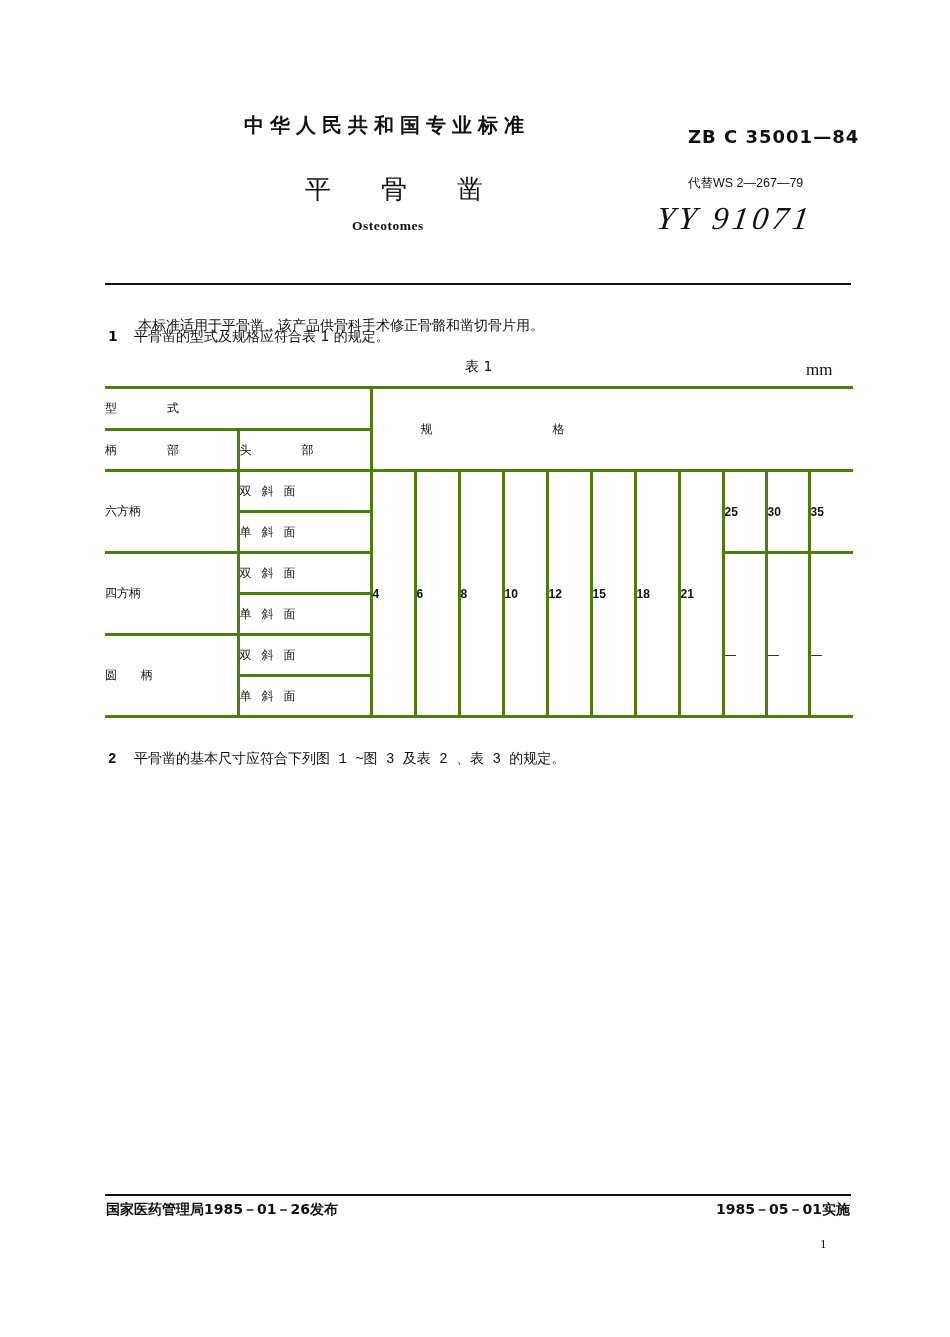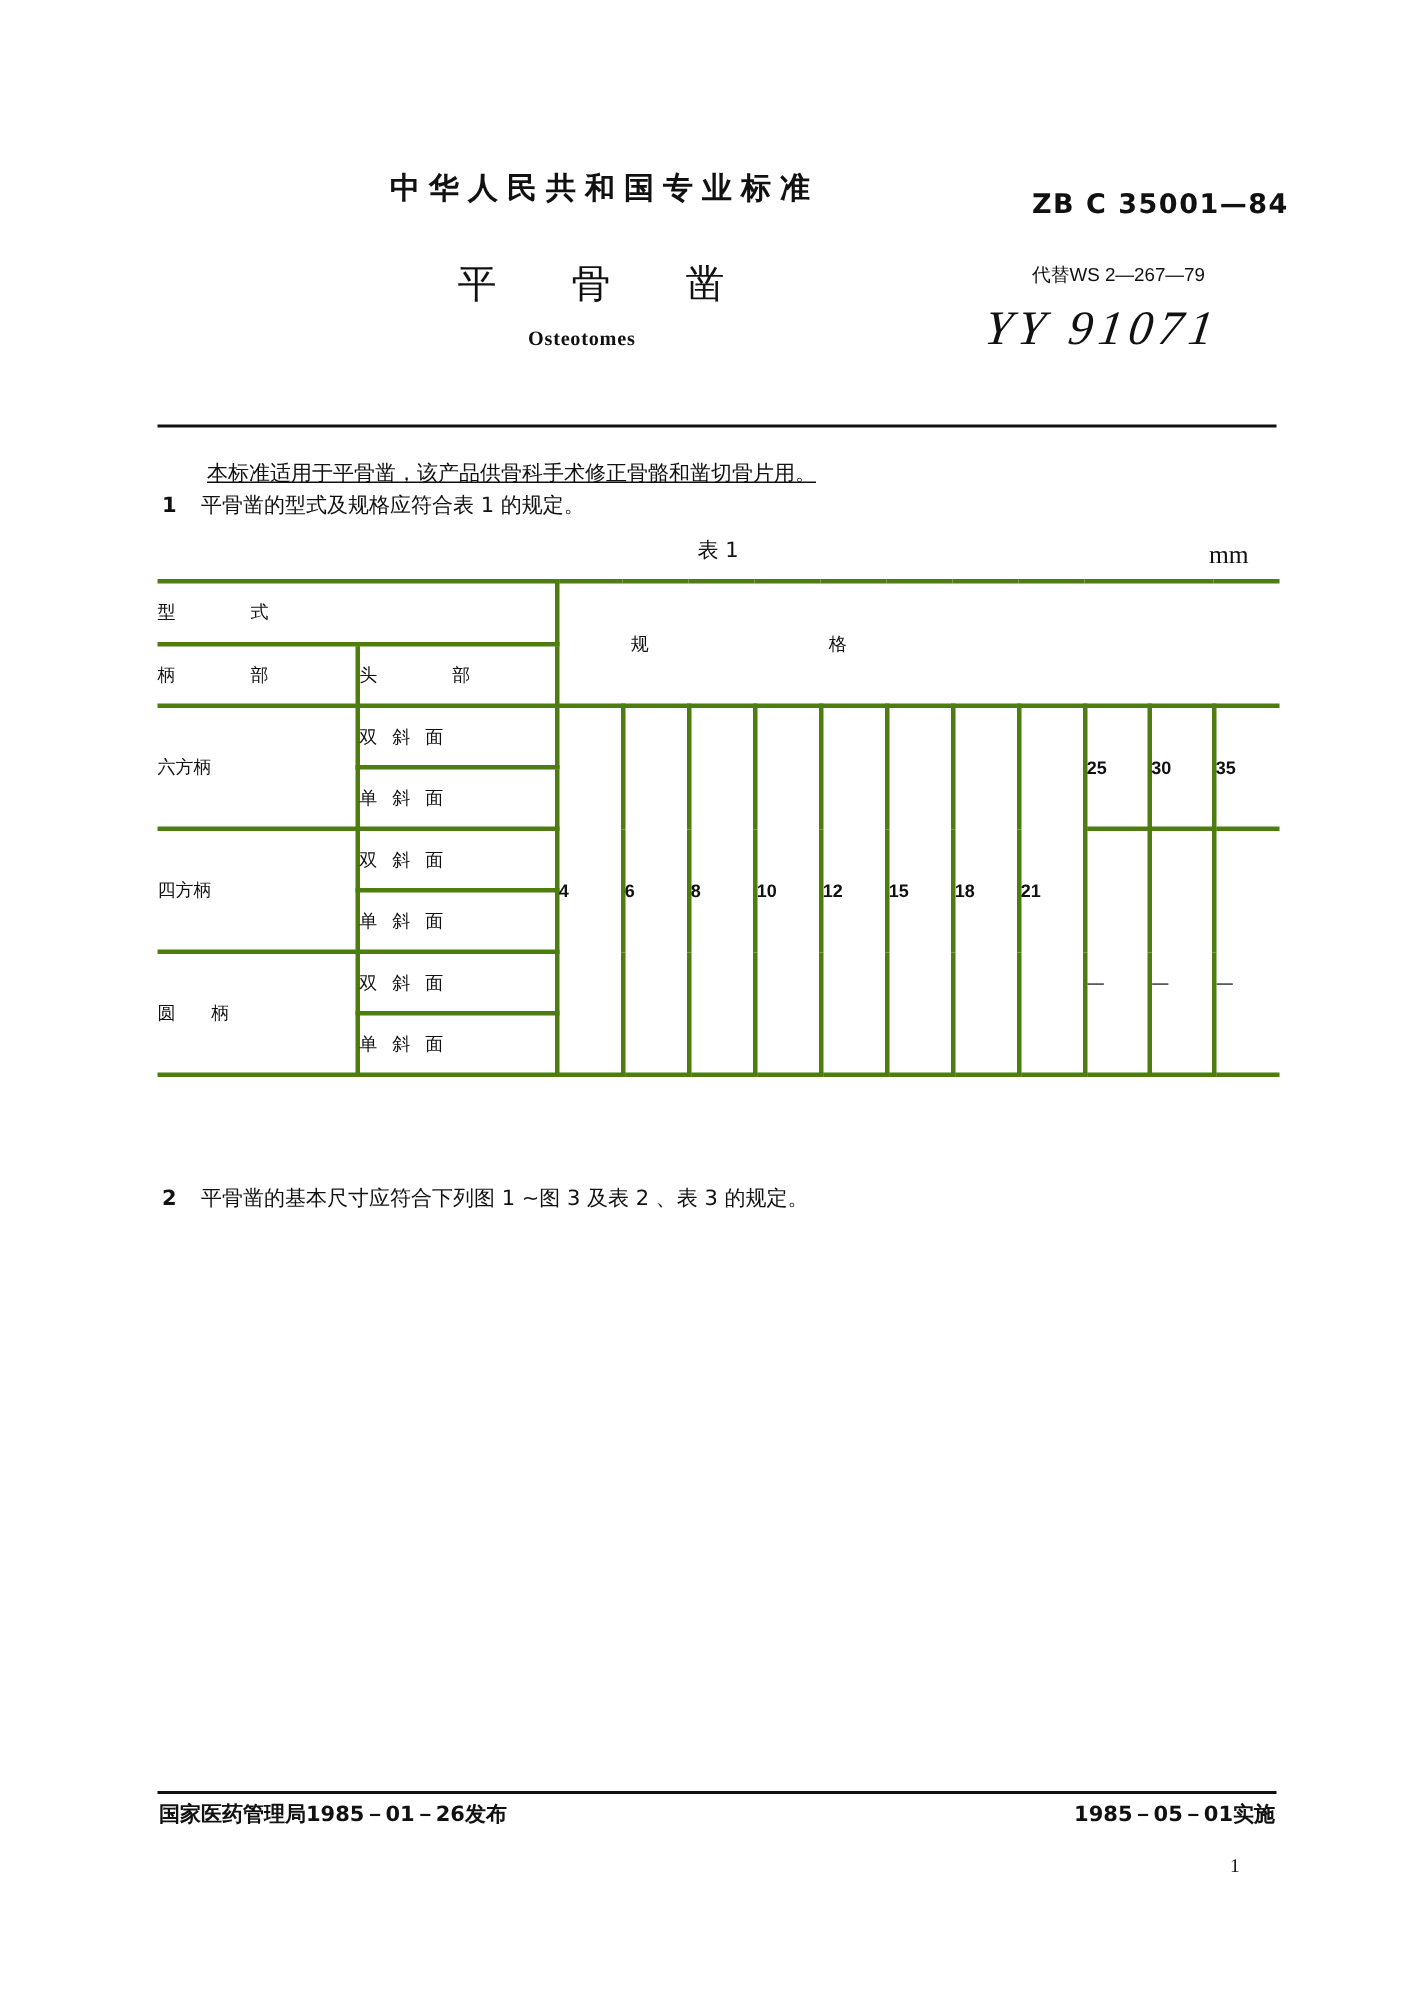--- a/index.html
+++ b/index.html
@@ -1,51 +1,51 @@
 <!DOCTYPE html>
 <html><head>
   <meta charset="utf-8">
   <style>
     html, body { margin: 0; padding: 0; background: #ffffff; }
     body { width: 950px; height: 1337px; position: relative; overflow: hidden;
            font-family: "DejaVu Serif", "Liberation Serif", serif; color: #111; }
     .abs { position: absolute; }
-    .std-title { left: 260px; top: 112px; font-size: 20px; letter-spacing: 6px; font-weight: bold;
+    .std-title { left: 244px; top: 112px; font-size: 20px; letter-spacing: 6px; font-weight: bold;
                  font-family: "DejaVu Sans", sans-serif; }
     .std-code { left: 688px; top: 126px; font-size: 18px; font-weight: bold; letter-spacing: 1px;
                 font-family: "DejaVu Sans", sans-serif; }
     .main-title { left: 305px; top: 172px; font-size: 26px; letter-spacing: 50px;
                   font-family: "DejaVu Serif", serif; }
     .replaces { left: 688px; top: 175px; font-size: 12.5px; font-family: Liberation Sans, sans-serif; }
     .en-title { left: 352px; top: 218px; font-size: 13.5px; font-weight: bold; letter-spacing: 0.5px;
                 font-family: "Liberation Serif", serif; }
     .handwritten { left: 657px; top: 200px; font-size: 32px; font-style: italic; letter-spacing: 4px;
                    font-family: "Liberation Serif", serif; transform: skewX(-8deg); }
     .rule-top { left: 105px; top: 283px; width: 746px; height: 2px; background: #111; }
     .para { font-size: 14px; font-family: "DejaVu Sans", sans-serif; }
-    .p-intro { left: 138px; top: 307px; text-decoration: underline; }
+    .p-intro { left: 138px; top: 317px; }
     .p-1 { left: 108px; top: 328px; }
     .p-1 .num, .p-2 .num { display: inline-block; width: 26px; font-weight: bold; }
     .tbl-caption { left: 465px; top: 358px; font-size: 14px; font-family: "DejaVu Sans", sans-serif; }
     .tbl-unit { left: 806px; top: 360px; font-size: 17px; font-family: "Liberation Serif", serif; }
 
     table.spec { position: absolute; left: 105px; top: 386px; width: 748px; border-collapse: collapse;
                  font-size: 12px; font-family: "DejaVu Sans", sans-serif; table-layout: fixed; }
     table.spec td { border: 3px solid #4d7c0f; text-align: left; vertical-align: middle; padding: 0; }
     table.spec tr.r { height: 41px; }
     table.spec tr.h1 { height: 42px; }
     table.spec tr.h2 { height: 41px; }
     table.spec { border-top: 2px solid #111; border-bottom: 2px solid #111; }
     table.spec td.first { border-left: none; }
     table.spec td.last { border-right: none; }
     .sp { letter-spacing: 10px; }
     .sp2 { letter-spacing: 50px; }
     .sp3 { letter-spacing: 120px; margin-left: 48px; }
     .num-cell { font-family: "Liberation Sans", sans-serif; font-size: 12px; font-weight: bold; }
-    .p-2 { left: 108px; top: 790px; }
+    .p-2 { left: 108px; top: 750px; font-family: Liberation Mono, monospace; }
     .rule-bottom { left: 105px; top: 1194px; width: 746px; height: 2px; background: #111; }
     .footer-left { left: 106px; top: 1201px; font-size: 14px; font-weight: bold; font-family: "DejaVu Sans", sans-serif; }
     .footer-right { right: 100px; top: 1201px; font-size: 14px; font-weight: bold; font-family: "DejaVu Sans", sans-serif; }
     .page-num { left: 820px; top: 1236px; font-size: 13px; font-family: "Liberation Serif", serif; }
   </style>
 </head>
 <body>
 
 <div class="abs std-title">中华人民共和国专业标准</div>
 <div class="abs std-code">ZB C 35001—84</div>

